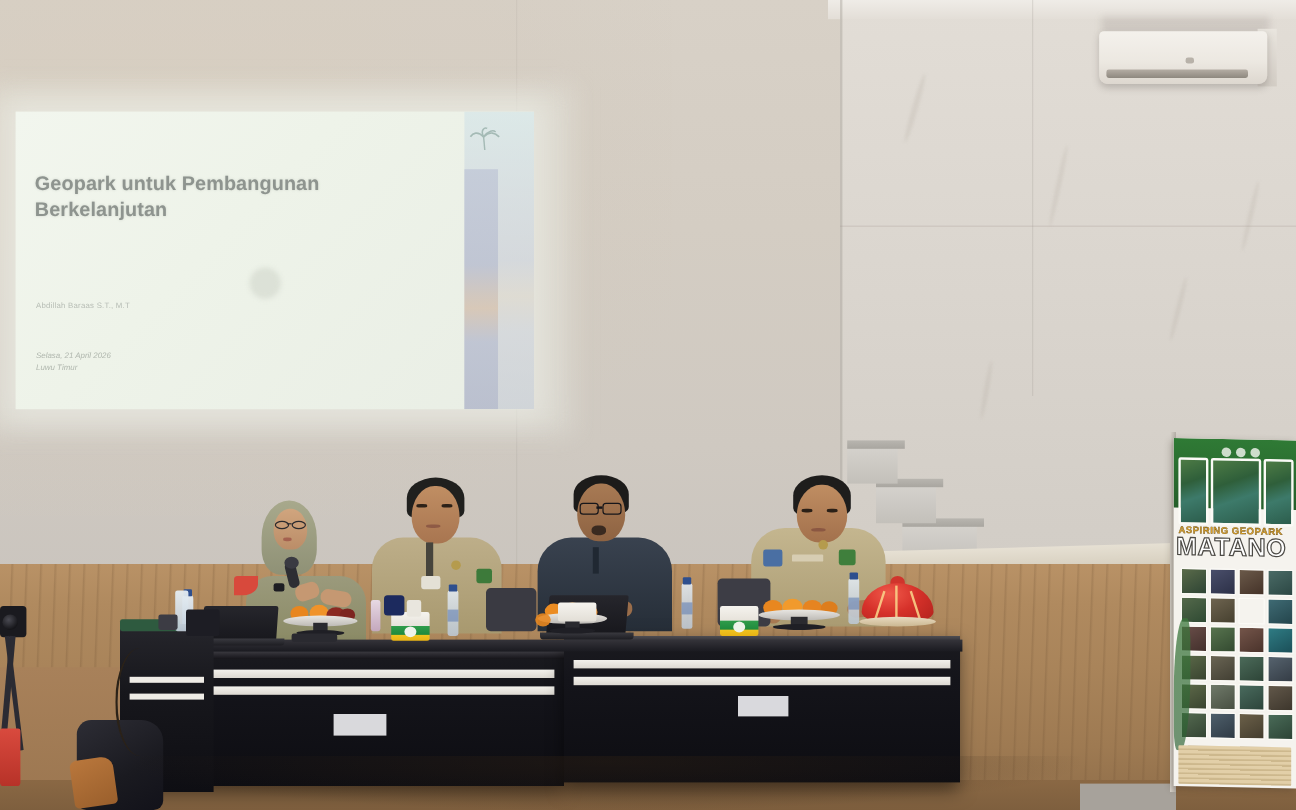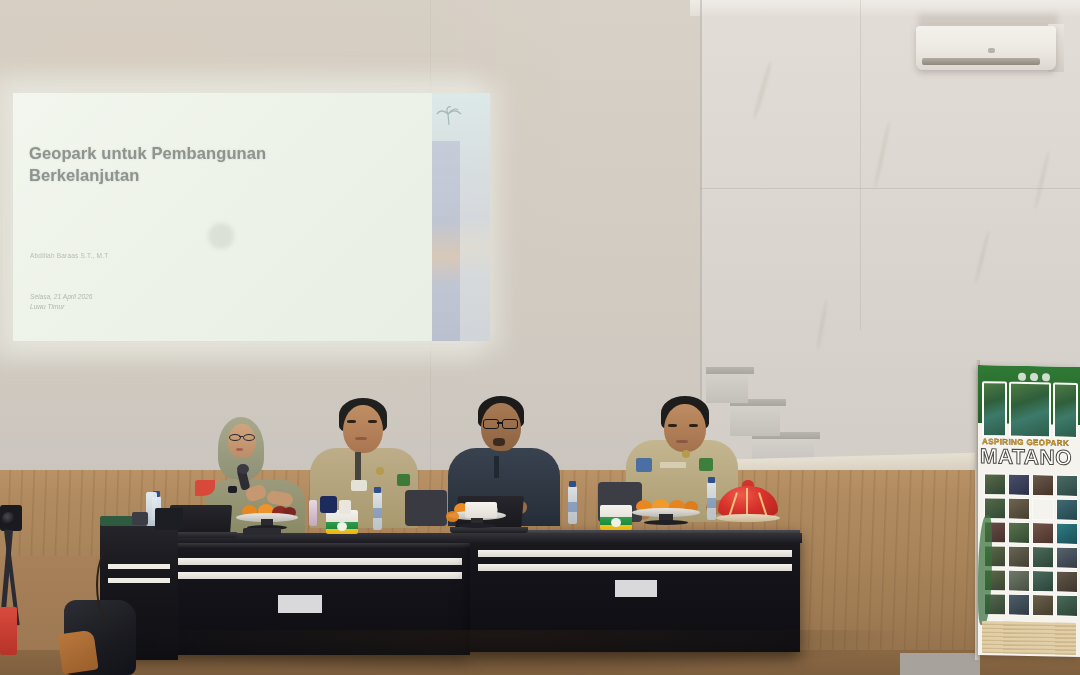--- a/index.html
+++ b/index.html
@@ -88,21 +88,20 @@
     position: absolute; left: -12px; top: 72px; width: 490px; height: 290px;
     background: rgba(236,238,230,0.35);
     filter: blur(10px);
   }
   .slide {
     position: absolute;
     left: 13px; top: 93px; width: 432px; height: 248px;
     background: linear-gradient(135deg,#f2f6ee 0%, #eef3e9 40%, #e9eee5 100%);
     box-shadow: 0 0 22px 10px rgba(238,241,233,0.55);
     overflow: hidden;
-    padding-left: 45px;
   }
   .slide-photo {
     position: absolute; right: 0; top: 0; width: 58px; height: 248px;
     background: linear-gradient(180deg,#cfe2e8 0%, #c9d2dd 26%, #c3c6d4 50%, #d4cbc3 62%, #c6c8d4 74%, #bcc0ce 100%);
     opacity: 0.55;
   }
   .slide-photo-palm {
     position: absolute; right: 28px; top: 12px; width: 26px; height: 22px;
     opacity: 0.5;
   }

